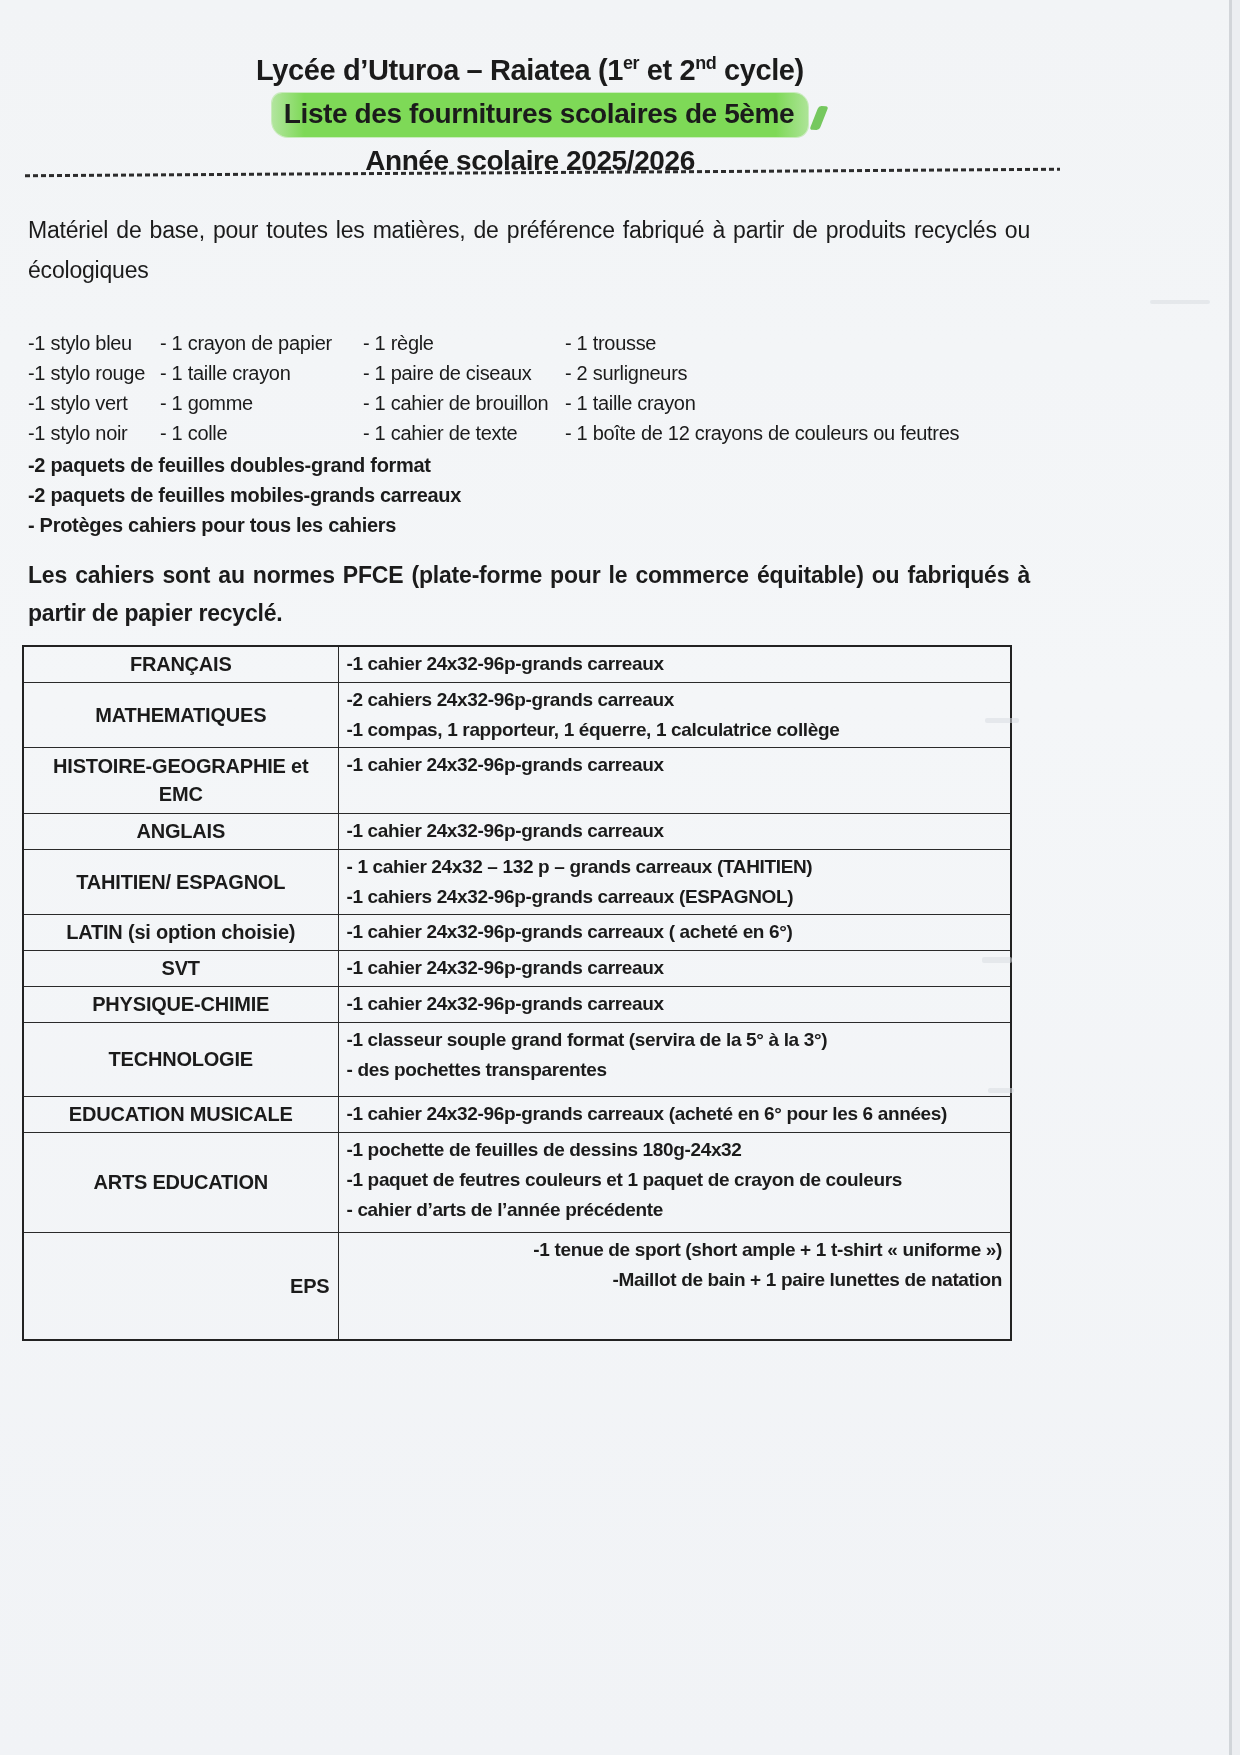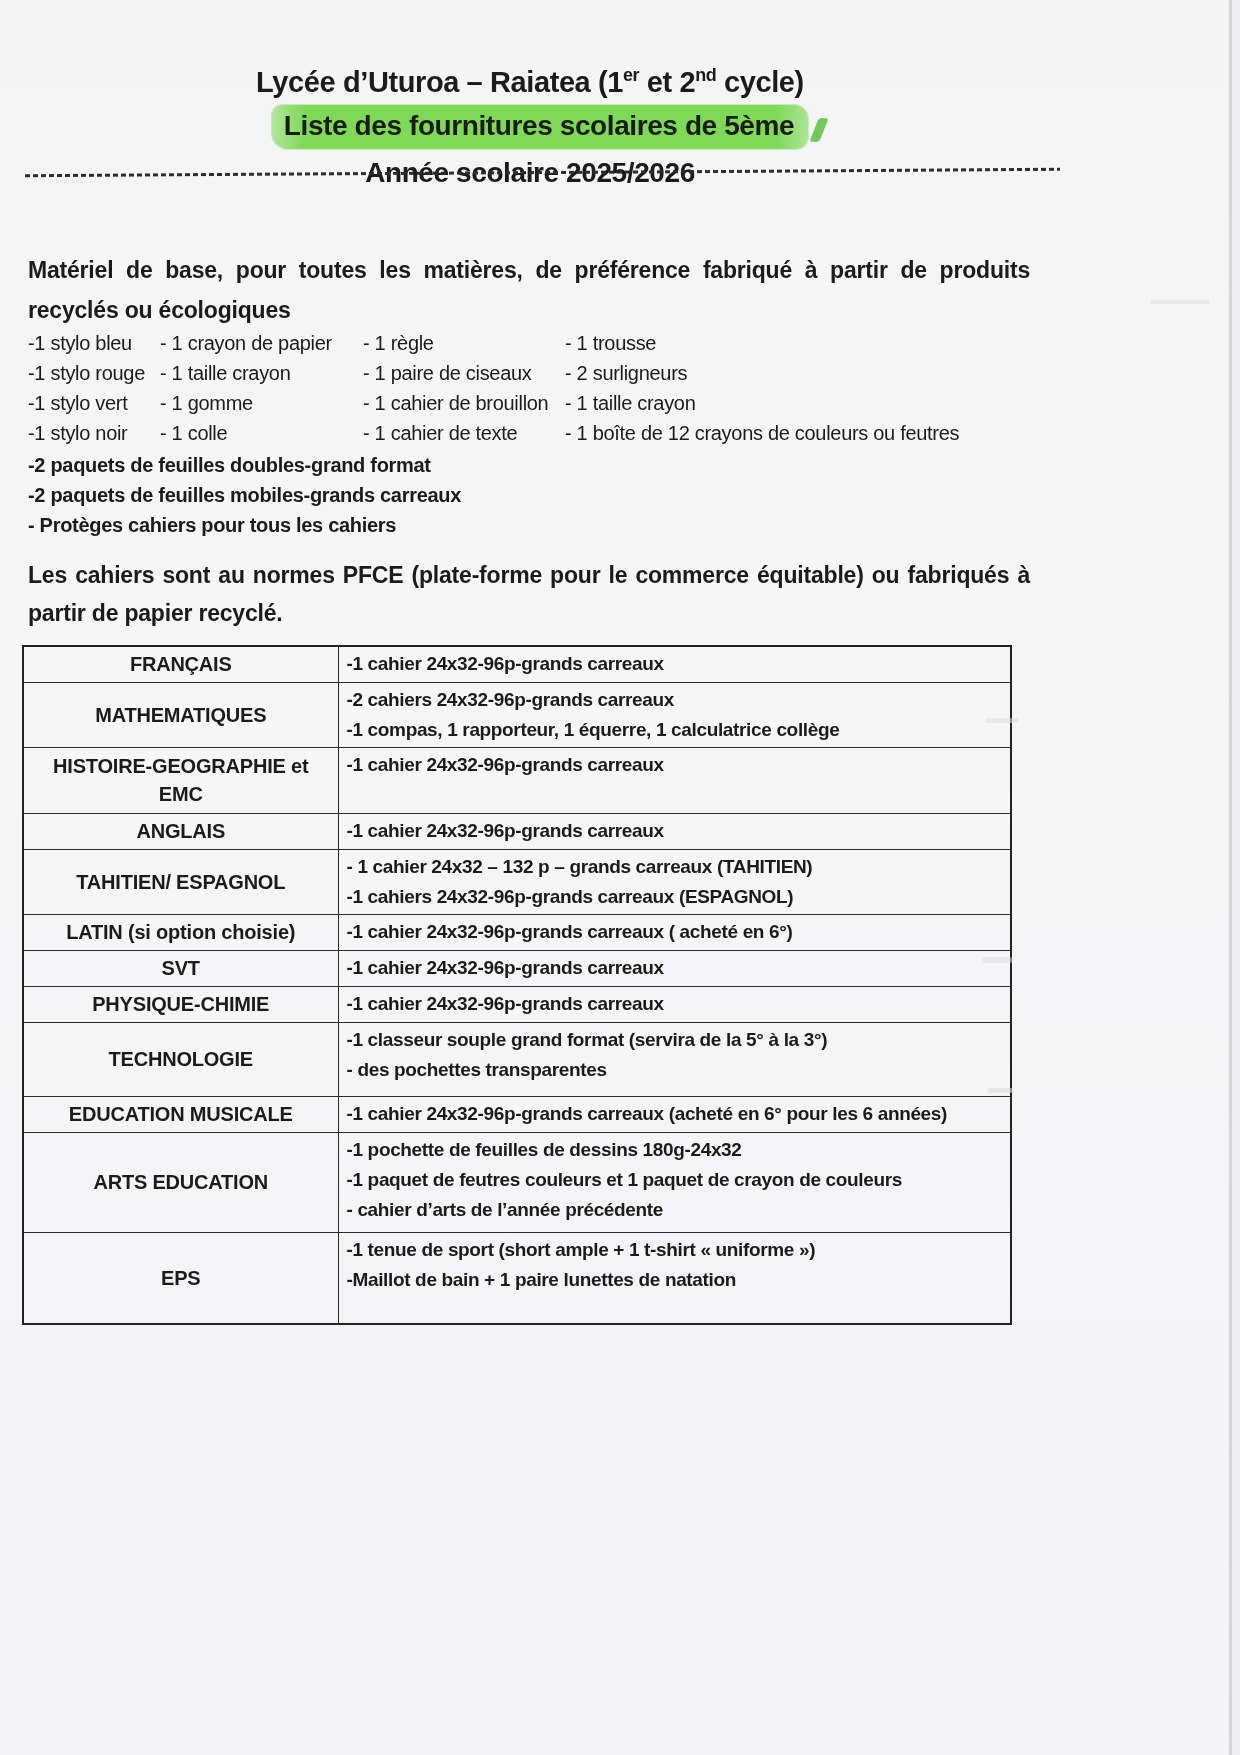--- a/index.html
+++ b/index.html
@@ -22,21 +22,21 @@
   .page-edge{
     position:absolute;top:0;right:8px;width:3px;height:1755px;
     background:#c9cdd2;opacity:.8;
   }
   .page-edge2{
     position:absolute;top:0;right:0;width:8px;height:1755px;
     background:#eceef1;
   }
 
   
-  .titles{position:absolute;top:56px;left:0;width:1060px;text-align:center;font-weight:bold;}
+  .titles{position:absolute;top:44px;left:0;width:1060px;text-align:center;font-weight:bold;}
   .title-1{font-size:29px;letter-spacing:-.4px;line-height:38px;}
   .title-1 sup{font-size:.62em;vertical-align:super;}
   .title-2-wrap{margin-top:4px;line-height:38px;position:relative;padding-left:36px;}
   .hl{
     display:inline-block;
     font-size:28px;letter-spacing:-.4px;
     background:linear-gradient(90deg,
        rgba(126,217,87,.55) 0%, var(--highlight-green) 6%,
        var(--highlight-green) 94%, rgba(126,217,87,.6) 100%);
     padding:2px 14px 4px 12px;
@@ -54,22 +54,22 @@
   
   .dashed-rule{
     position:absolute;top:171px;left:25px;width:1035px;height:3px;
     background:repeating-linear-gradient(90deg,#2c2c2c 0 5px,transparent 5px 8px);
     transform:rotate(-.35deg);
   }
 
   
   .intro{
     position:absolute;top:210px;left:28px;width:1002px;
-    font-size:23px;font-weight:bold;letter-spacing:-.2px;
-    line-height:40px;text-align:justify;margin-top:40px;
+    font-size:23px;font-weight:normal;letter-spacing:-.2px;
+    line-height:40px;text-align:justify;
   }
 
   
   .supply-grid{
     position:absolute;top:328px;left:28px;width:1010px;
     display:flex;
     font-size:20px;font-weight:normal;letter-spacing:-.3px;line-height:30px;
   }
   .supply-col{flex:0 0 auto;}
   .col-1{width:132px;}
@@ -107,21 +107,21 @@
   }
   td.items{vertical-align:top;}
   .item-line{
     font-size:19px;letter-spacing:-.35px;line-height:30px;white-space:nowrap;
   }
   tr.h36 td{height:36px;}
   tr.h64 td{height:64px;}
   tr.h66 td{height:66px;}
   tr.h74 td{height:74px;}
   tr.h100 td{height:100px;}
-  tr.h92 td{height:92px;}
+  tr.h92 td{height:108px;text-align:right;}
 
   
   .smudge{position:absolute;background:#d8dce1;opacity:.55;border-radius:2px;}
   .sm1{top:718px;left:985px;width:34px;height:5px;}
   .sm2{top:957px;left:982px;width:30px;height:6px;}
   .sm3{top:1088px;left:988px;width:26px;height:5px;}
   .sm4{top:300px;left:1150px;width:60px;height:4px;}
 </style>
 </head>
 <body>

